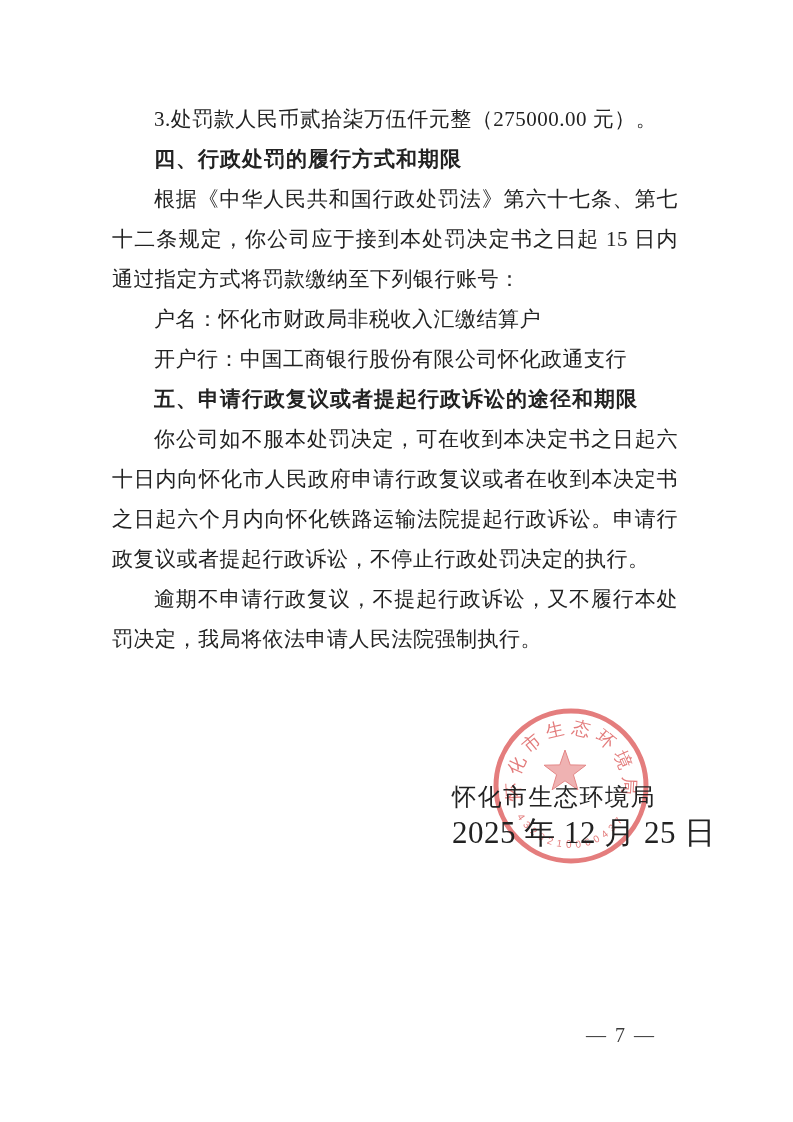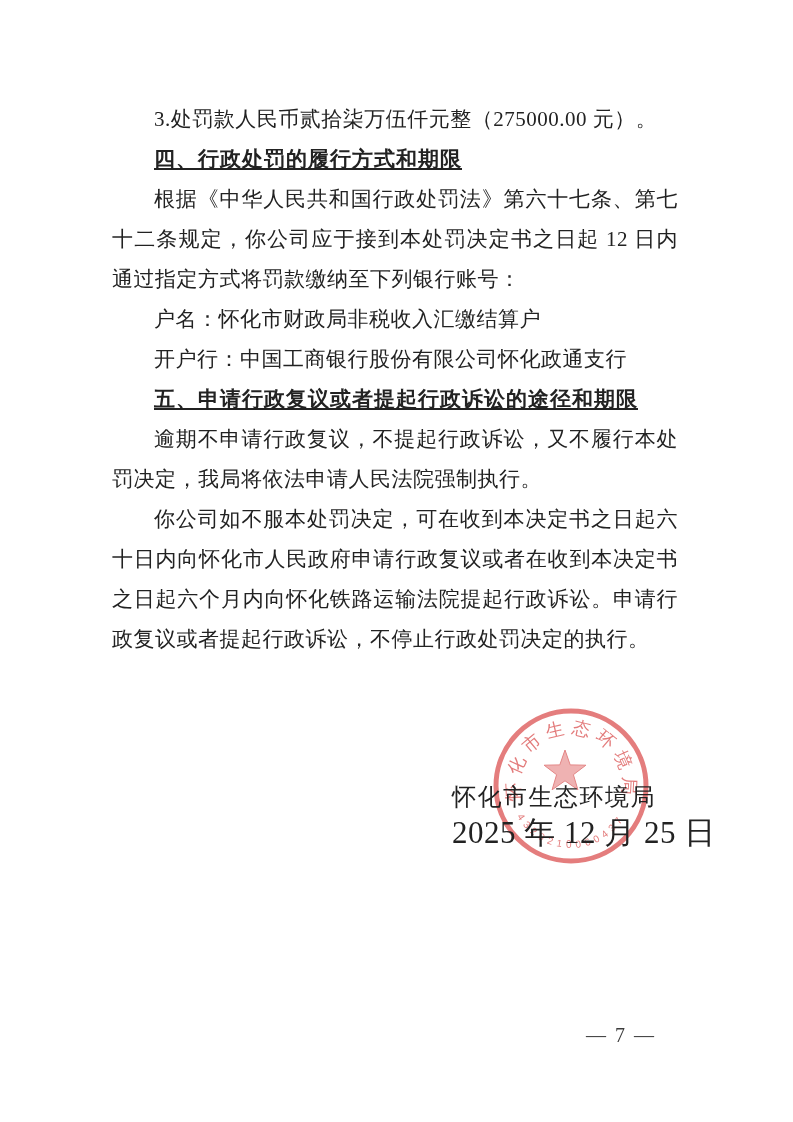--- a/index.html
+++ b/index.html
@@ -21,21 +21,20 @@
   }
   .body-text p,.body-text h3{
     margin:0;padding:0;
     text-indent:2em;
     font-size:inherit;
   }
   .body-text h3{
     font-family:"Liberation Sans","DejaVu Sans",sans-serif;
     font-weight:700;
     letter-spacing:1px;
-    text-decoration:underline;
   }
   .signature{
     position:absolute;
     left:452px;top:780px;
     z-index:3;
     line-height:35px;
     white-space:nowrap;
   }
   .signature .agency{
     font-size:24px;
@@ -62,26 +61,26 @@
   }
 </style>
 </head>
 <body>
 
 <div class="page">
 
   <main class="body-text">
     <p>3.处罚款人民币贰拾柒万伍仟元整（275000.00 元）。</p>
     <h3>四、行政处罚的履行方式和期限</h3>
-    <p>根据《中华人民共和国行政处罚法》第六十七条、第七十二条规定，你公司应于接到本处罚决定书之日起 12 日内通过指定方式将罚款缴纳至下列银行账号：</p>
+    <p>根据《中华人民共和国行政处罚法》第六十七条、第七十二条规定，你公司应于接到本处罚决定书之日起 15 日内通过指定方式将罚款缴纳至下列银行账号：</p>
     <p>户名：怀化市财政局非税收入汇缴结算户</p>
     <p>开户行：中国工商银行股份有限公司怀化政通支行</p>
     <h3>五、申请行政复议或者提起行政诉讼的途径和期限</h3>
+    <p>你公司如不服本处罚决定，可在收到本决定书之日起六十日内向怀化市人民政府申请行政复议或者在收到本决定书之日起六个月内向怀化铁路运输法院提起行政诉讼。申请行政复议或者提起行政诉讼，不停止行政处罚决定的执行。</p>
     <p>逾期不申请行政复议，不提起行政诉讼，又不履行本处罚决定，我局将依法申请人民法院强制执行。</p>
-    <p>你公司如不服本处罚决定，可在收到本决定书之日起六十日内向怀化市人民政府申请行政复议或者在收到本决定书之日起六个月内向怀化铁路运输法院提起行政诉讼。申请行政复议或者提起行政诉讼，不停止行政处罚决定的执行。</p>
   </main>
 
   <svg class="seal" viewBox="0 0 160 160" xmlns="http://www.w3.org/2000/svg" aria-hidden="true">
     <defs>
       <path id="sealArcTop" d="M 29.8,93.5 A 52,52 0 1 1 130.2,93.5" fill="none"></path>
       <path id="sealArcBottom" d="M 26.3,111 A 62,62 0 0 0 133.7,111" fill="none"></path>
     </defs>
     <circle cx="80" cy="80" r="75" fill="none" stroke="#df6161" stroke-width="5"></circle>
     <polygon points="74,44 79.2,58.9 94.9,59.2 82.4,68.7 86.9,83.8 74,74.8 61.1,83.8 65.6,68.7 53.1,59.2 68.8,58.9" fill="#e89090" fill-opacity="0.85" stroke="#dd6a6a" stroke-width="1"></polygon>
     <text font-family="Liberation Sans, DejaVu Sans, sans-serif" font-size="18" letter-spacing="6" fill="#dd5f5f" text-anchor="middle">

